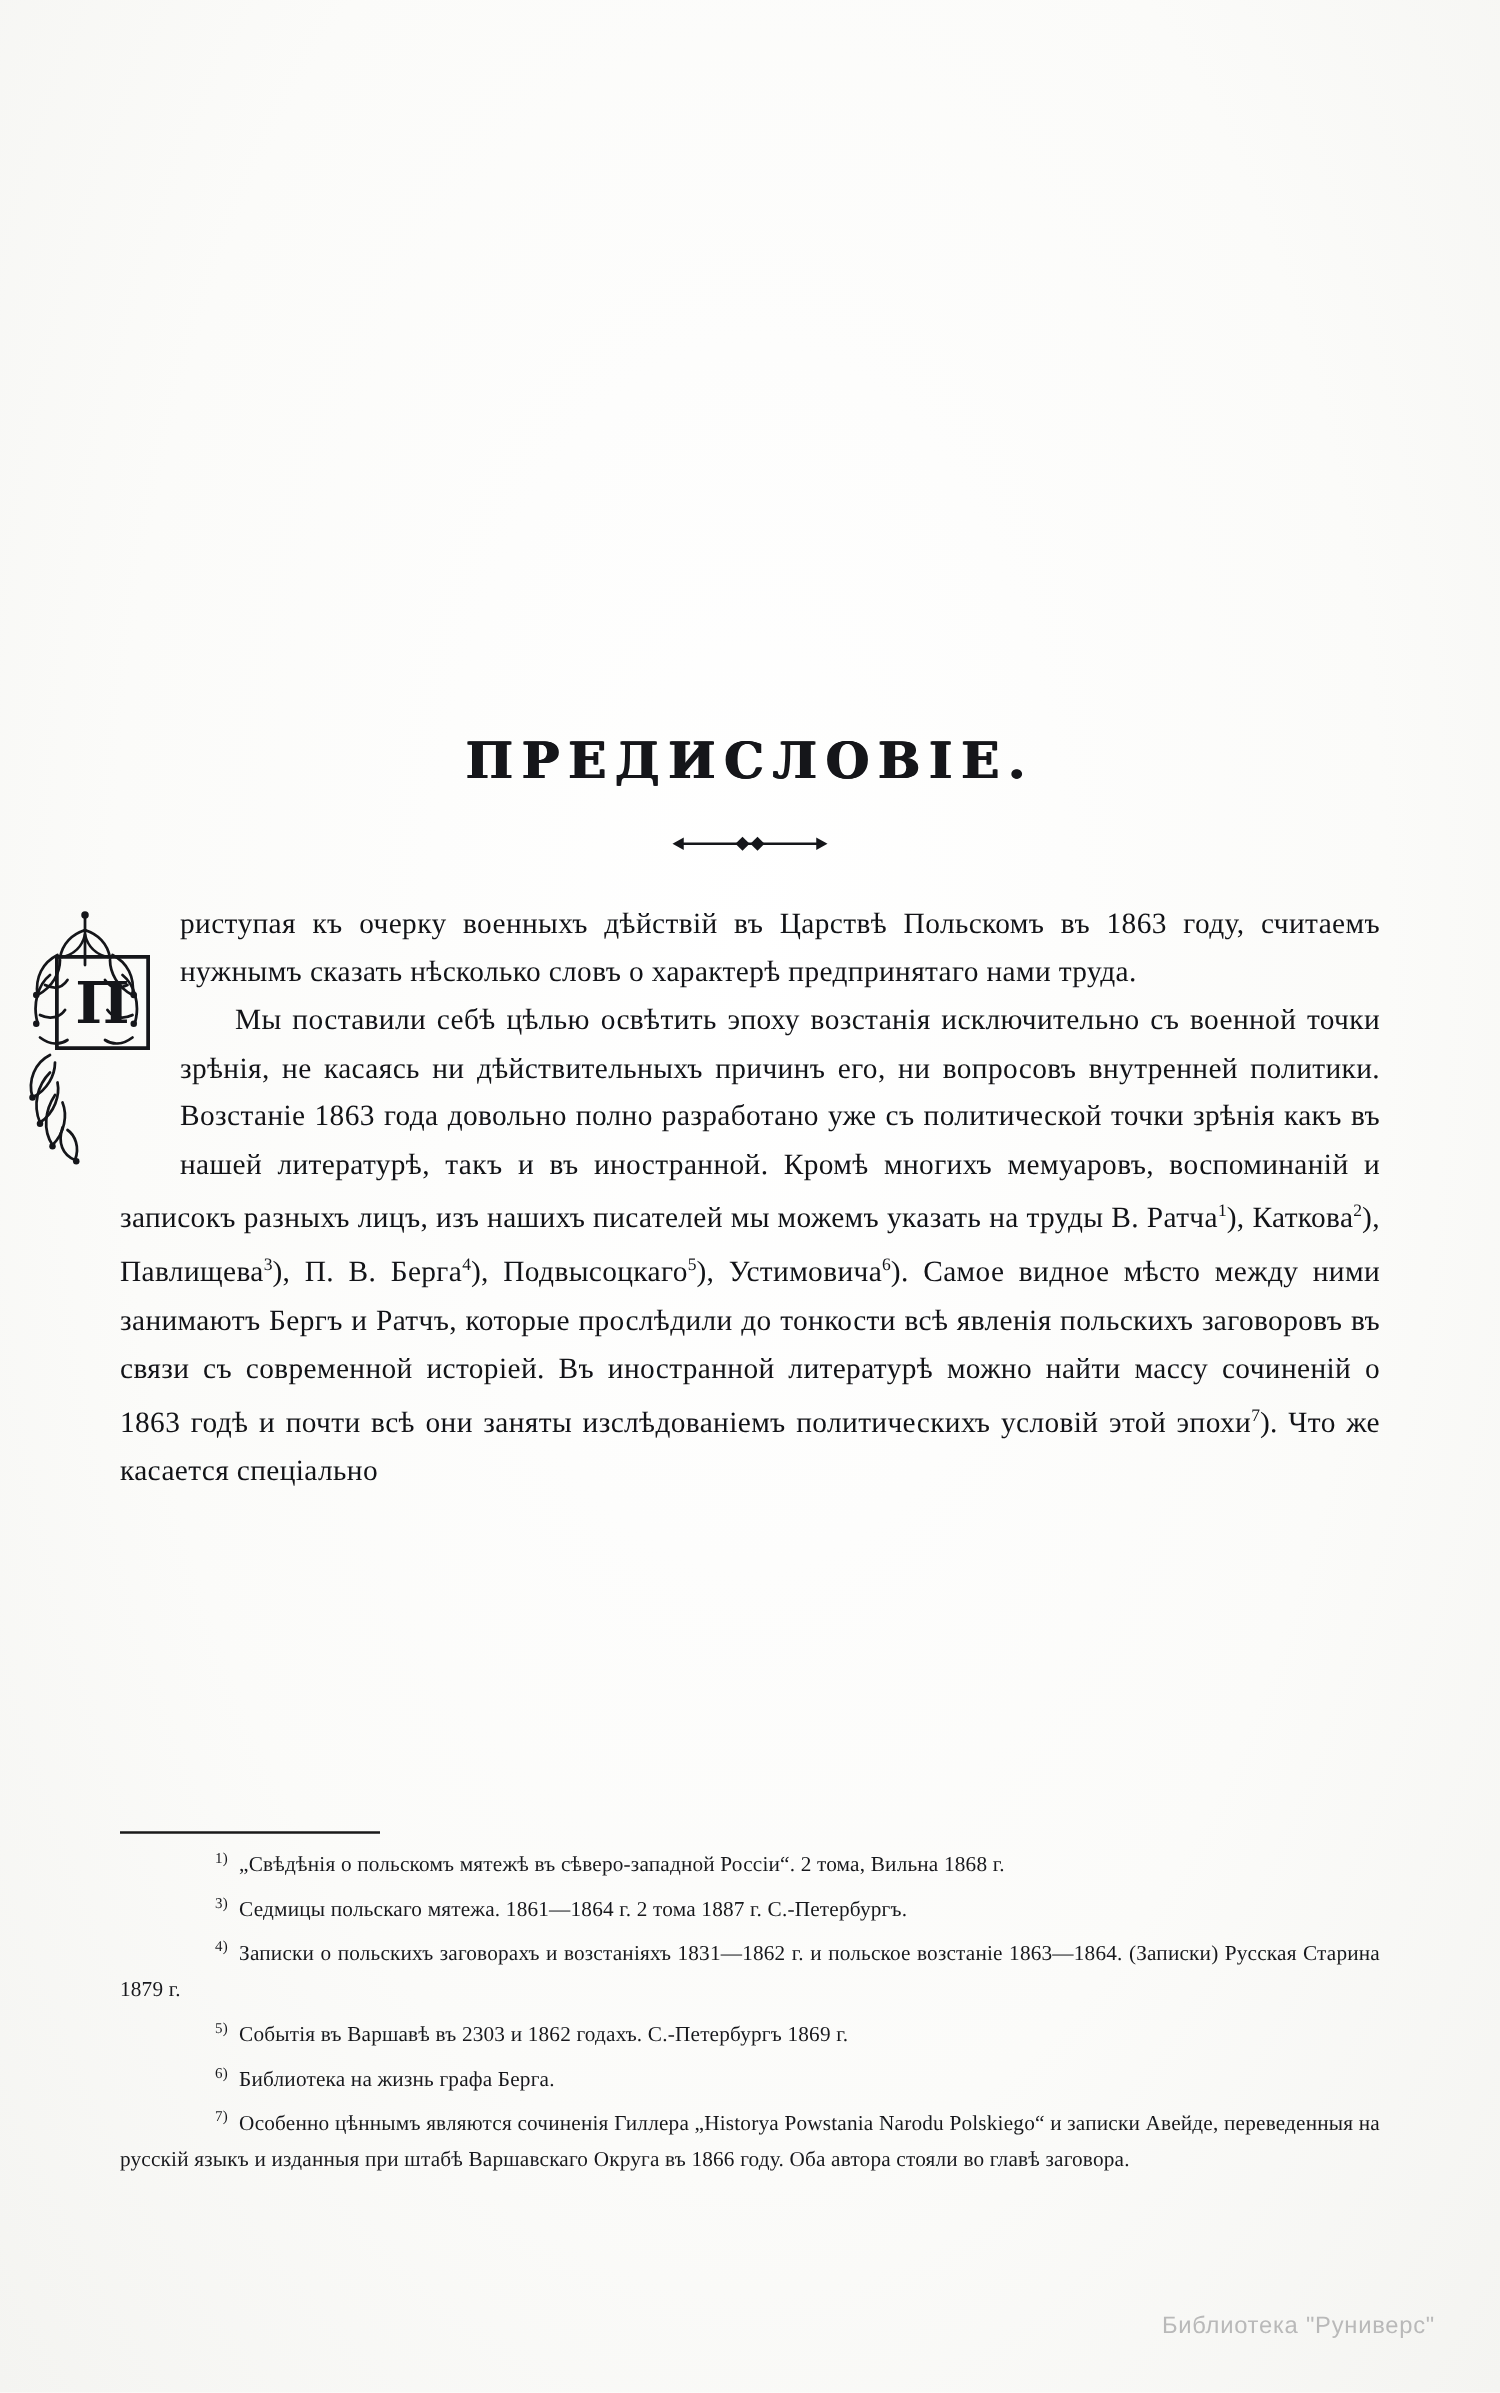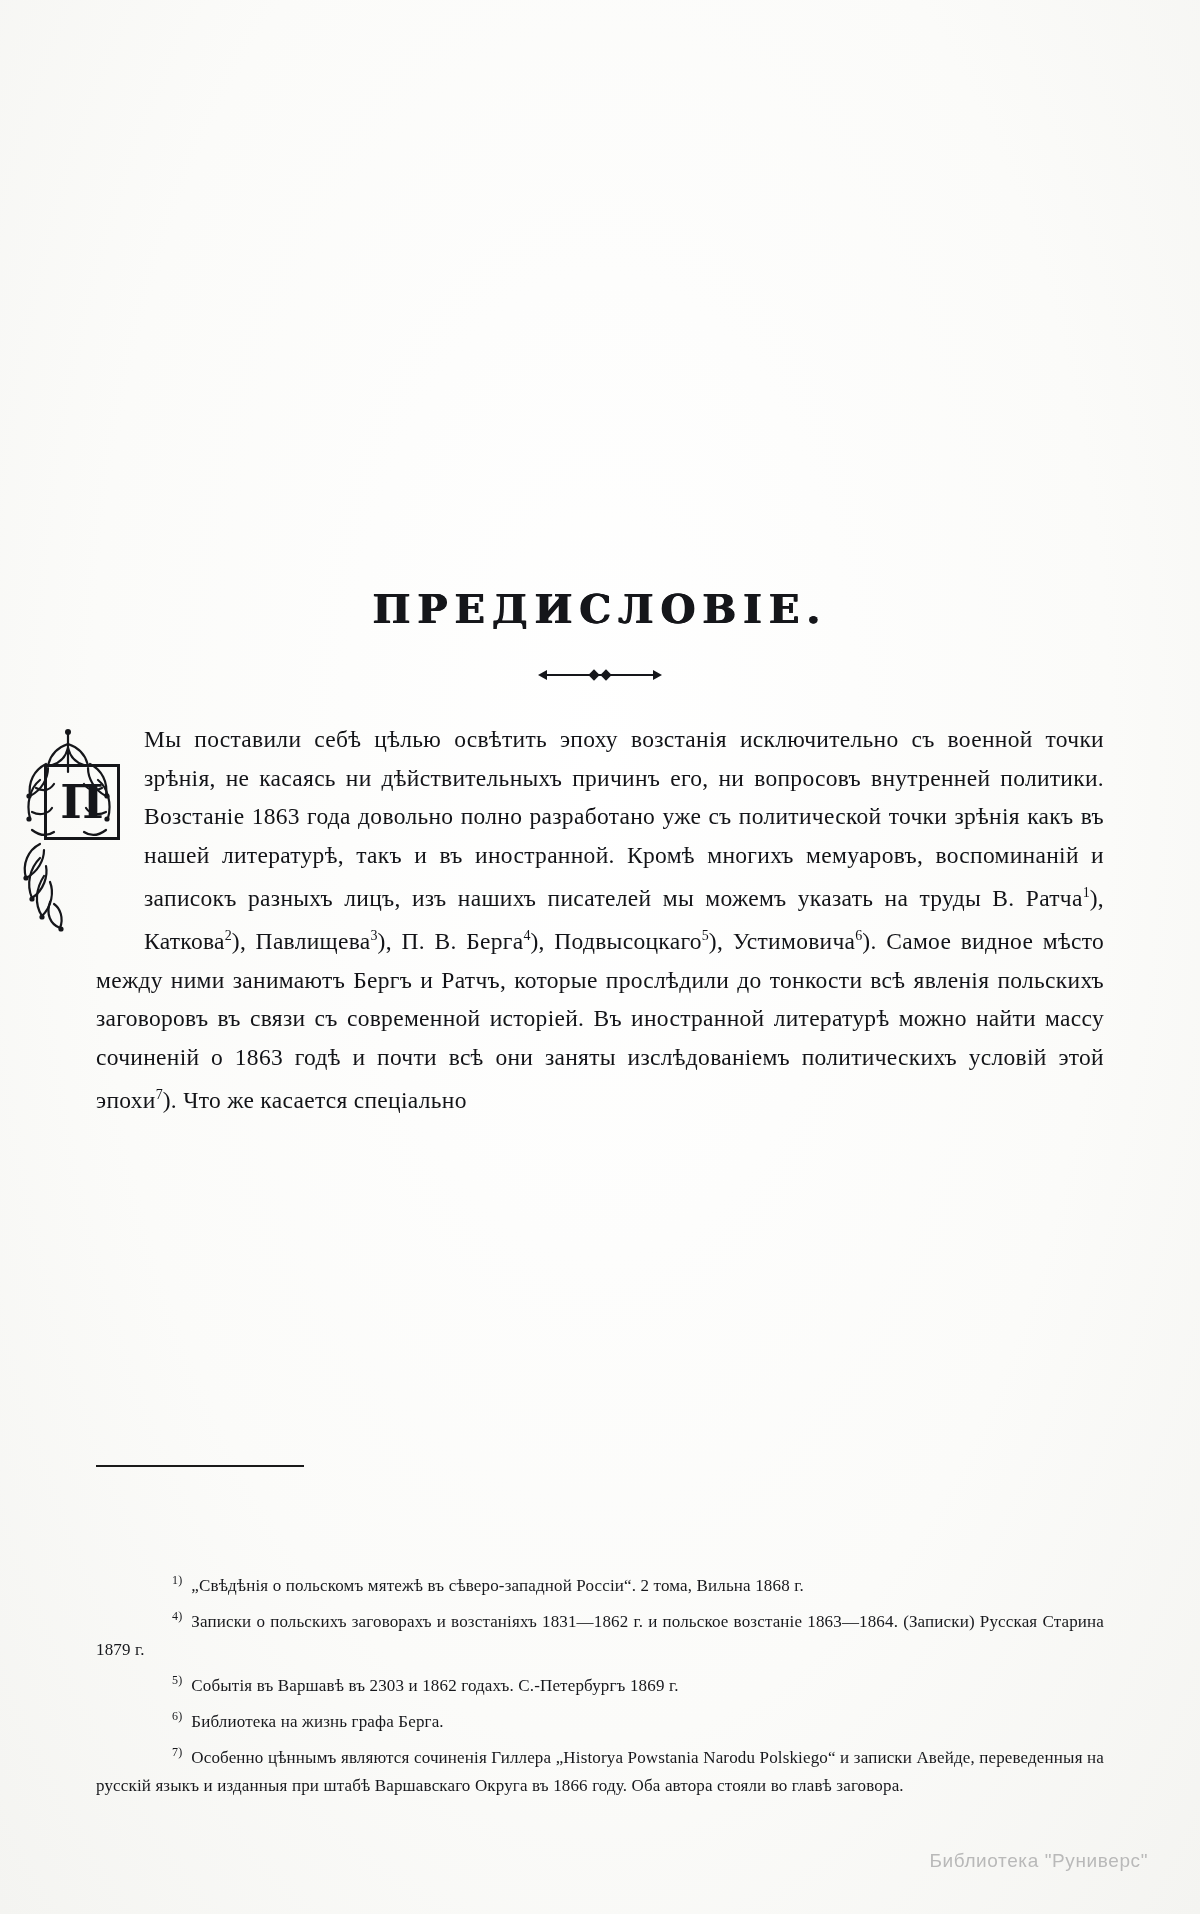--- a/index.html
+++ b/index.html
@@ -147,21 +147,21 @@
     left: 0;
     top: 1465px;
     width: 208px;
     height: 2px;
     background: #1a1a1a;
   }
 
   .footnotes {
     position: absolute;
     left: 0;
-    top: 1566px;
+    top: 1472px;
     width: 1008px;
     font-size: 17px;
     line-height: 29px;
     color: #17181c;
     letter-spacing: 0.15px;
   }
   .fn {
     margin: 0 0 2px 0;
     text-indent: 76px;
     text-align: justify;
@@ -231,28 +231,30 @@
             <circle cx="16" cy="173" r="2.6"></circle>
             <circle cx="26" cy="191" r="2.6"></circle>
             <circle cx="45" cy="203" r="2.6"></circle>
           </g>
         </svg>
         <div class="dropcap-frame">
           <span class="dropcap-letter">П</span>
         </div>
       </div>
 
+      <p class="para">риступая къ очерку военныхъ дѣйствій въ Царствѣ Польскомъ въ 1863 году, считаемъ нужнымъ сказать нѣсколько словъ о характерѣ предпринятаго нами труда.</p>
 
       <p class="para"><span>Мы поставили себѣ цѣлью освѣтить эпоху возстанія исключительно съ военной точки зрѣнія, не касаясь ни дѣйствительныхъ причинъ его, ни вопросовъ внутренней политики. Возстаніе 1863 года довольно полно разработано уже съ политической точки зрѣнія какъ въ нашей литературѣ, такъ и въ иностранной. Кромѣ многихъ мемуаровъ, воспоминаній и записокъ разныхъ лицъ, изъ нашихъ писателей мы можемъ указать на труды В. Ратча</span><span class="sup">1</span><span>), Каткова</span><span class="sup">2</span><span>), Павлищева</span><span class="sup">3</span><span>), П. В. Берга</span><span class="sup">4</span><span>), Подвысоцкаго</span><span class="sup">5</span><span>), Устимовича</span><span class="sup">6</span><span>). Самое видное мѣсто между ними занимаютъ Бергъ и Ратчъ, которые прослѣдили до тонкости всѣ явленія польскихъ заговоровъ въ связи съ современной исторіей. Въ иностранной литературѣ можно найти массу сочиненій о 1863 годѣ и почти всѣ они заняты изслѣдованіемъ политическихъ условій этой эпохи</span><span class="sup">7</span><span>). Что же касается спеціально</span></p>
     </div>
 
     <div class="footnote-rule"></div>
 
     <div class="footnotes">
       <p class="fn"><span class="mark">1)</span><span>„Свѣдѣнія о польскомъ мятежѣ въ сѣверо-западной Россіи“. 2 тома, Вильна 1868 г.</span></p>
+      <p class="fn"><span class="mark">3)</span><span>Седмицы польскаго мятежа.  1861—1864 г. 2 тома 1887 г. С.-Петербургъ.</span></p>
       <p class="fn"><span class="mark">4)</span><span>Записки о польскихъ заговорахъ и возстаніяхъ 1831—1862 г. и польское возстаніе 1863—1864.  (Записки) Русская Старина 1879 г.</span></p>
       <p class="fn"><span class="mark">5)</span><span>Событія въ Варшавѣ въ 2303 и 1862 годахъ.  С.-Петербургъ 1869 г.</span></p>
       <p class="fn"><span class="mark">6)</span><span>Библиотека на жизнь графа Берга.</span></p>
       <p class="fn"><span class="mark">7)</span><span>Особенно цѣннымъ являются сочиненія Гиллера „Historya Powstania Narodu Polskiego“ и записки Авейде, переведенныя на русскій языкъ и изданныя при штабѣ Варшавскаго Округа въ 1866 году.  Оба автора стояли во главѣ заговора.</span></p>
     </div>
   </div>
 
   <div class="watermark">Библиотека "Руниверс"</div>
 </div>
 

